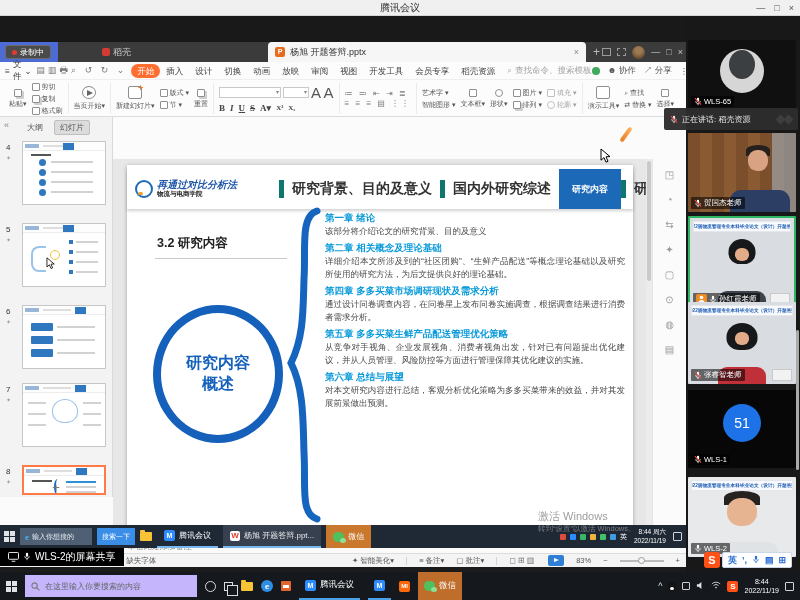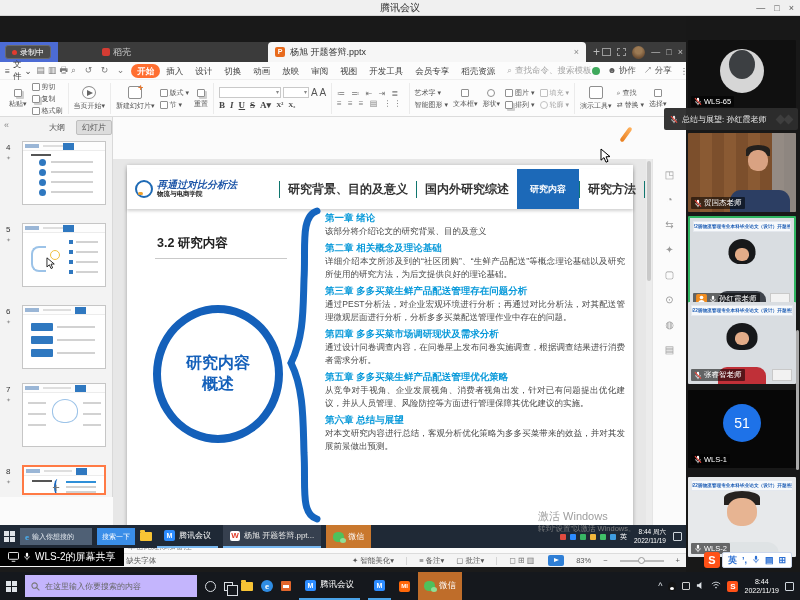--- a/index.html
+++ b/index.html
@@ -26,21 +26,21 @@
 .tab-add{left:593px;top:0;color:#bbb;font-size:12px;line-height:20px}
 .tbr{right:3px;top:0;height:20px;display:flex;align-items:center;gap:6px;color:#c4c4c4;font-size:9px}
 .lyico{width:9px;height:8px;border:1px solid #9a9a9a}
 .lyico.b{border-style:dashed}
 .tb-ava{width:13px;height:13px;border-radius:50%;background:radial-gradient(circle at 50% 35%,#9c7a54 30%,#6e4f33 70%)}
 
 .wps-menu{left:0;top:20px;width:686px;height:18px;background:#fcfcfc;display:flex;align-items:center;font-size:8.5px;color:#444;border-bottom:1px solid #efefef;padding:0 5px}
 .wm-file{display:flex;align-items:center;gap:3px;margin-right:5px}
 .wm-icons{color:#777;letter-spacing:3px;font-size:9px;margin-right:4px;white-space:nowrap}
 .rtab{padding:0 6px;height:14px;line-height:14px;white-space:nowrap;color:#3d3d3d}
-.rtab.active{background:#ff6e30;color:#fff;border-radius:8px;font-weight:bold}
+.rtab.active{background:#ff6e30;color:#fff;border-radius:8px;font-weight:normal}
 .wm-search{color:#a5a5a5;margin-left:6px;display:flex;gap:3px;align-items:center;white-space:nowrap}
 .wm-right{margin-left:auto;display:flex;gap:8px;align-items:center;color:#555;white-space:nowrap}
 .dotg{width:8px;height:8px;border-radius:50%;background:#3fa95c}
 
 .wps-toolbar{left:0;top:38px;width:686px;height:37px;background:#fcfcfc;border-bottom:1px solid #dcdcdc;display:flex;align-items:stretch;padding:3px 4px 2px 4px;overflow:hidden}
 .tg{display:flex;align-items:center;gap:5px;border-right:1px solid #ebebeb;padding:0 5px}
 .tcol{display:flex;flex-direction:column;justify-content:center;gap:2px}
 .tbtn{display:flex;flex-direction:column;align-items:center;gap:2px;font-size:7px;color:#555;white-space:nowrap}
 .tmini{font-size:7px;color:#555;display:flex;align-items:center;gap:2px;white-space:nowrap}
 .bic{width:14px;height:13px;border:1px solid #8f8f8f;background:#fff;border-radius:2px;position:relative}
@@ -53,21 +53,21 @@
 .combo{width:62px;height:11px;border:1px solid #c9c9c9;background:#fff;position:relative}
 .combo.sm{width:26px}
 .combo::after{content:'▾';position:absolute;right:1px;top:0;font-size:6px;color:#888}
 .fmt{font-size:9px;color:#444;display:flex;gap:5px;align-items:center}
 .fmt b{font-family:"Liberation Serif",serif}
 .alsq{font-size:8px;color:#777;letter-spacing:2px;line-height:8px}
 .tlab2{font-size:7px;color:#555;white-space:nowrap}
 .pencil{left:624px;top:84px;width:4px;height:17px;background:linear-gradient(#ffb25e,#e87e1e);border-radius:2px;transform:rotate(36deg);z-index:3}
 
 .left-panel{left:0;top:75px;width:113px;height:380px;background:#f3f3f3;border-right:1px solid #d9d9d9;overflow:hidden}
-.lp-head{position:absolute;left:0;top:2px;width:100%;height:17px;display:flex;align-items:center;justify-content:flex-end;gap:6px;font-size:8px;color:#555}
+.lp-head{position:absolute;left:0;top:2px;width:100%;height:17px;display:flex;align-items:center;justify-content:center;gap:6px;font-size:8px;color:#555}
 .lp-back{position:absolute;left:4px;top:3px;color:#888;font-size:9px}
 .lp-tab{padding:1px 5px}
 .lp-tab.sel{background:#dcdcdc;border:1px solid #bfbfbf;border-radius:2px}
 .trow{position:absolute;left:0;width:113px}
 .tnum{position:absolute;left:6px;top:2px;font-size:8px;color:#333}
 .tstar{position:absolute;left:6px;top:13px;font-size:6px;color:#999}
 .thumb{position:absolute;left:22px;top:0;width:84px;height:64px;background:#fff;border:1px solid #c6c6c6;overflow:hidden}
 .thumb.sel{border:2px solid #ff7a45;height:30px}
 .mh{position:absolute;left:0;top:0;right:0;height:9px;background:#fdfdfd;border-bottom:1px solid #ececec}
 .mlg{position:absolute;left:2px;top:2px;width:14px;height:4px;background:#9ab6d6}
@@ -87,21 +87,21 @@
 .stage{left:113px;top:117px;width:533px;height:380px;background:#e7e7e7;overflow:hidden}
 .slide{position:absolute;left:14px;top:6px;width:506px;height:368px;background:#fff;box-shadow:0 1px 4px rgba(0,0,0,.3)}
 .s-head{position:absolute;left:0;top:4px;width:100%;height:40px;background:#fff;box-shadow:0 2px 3px rgba(0,0,0,.18);display:flex;align-items:center}
 .s-logowrap{display:flex;align-items:center;gap:4px;padding-left:8px;width:152px;flex:0 0 auto}
 .s-logo{width:18px;height:18px;border-radius:50%;border:2px solid #1e6ab5;position:relative;flex:0 0 auto}
 .s-logo::after{content:'';position:absolute;left:1px;bottom:1px;width:5px;height:3px;background:#f0a22e;border-radius:2px}
 .s-schoolcol{display:flex;flex-direction:column;line-height:1.05}
 .s-school{font-family:"DejaVu Serif",serif;font-style:italic;font-weight:bold;font-size:10px;color:#1e56a8;white-space:nowrap}
 .s-school2{font-size:6.5px;font-weight:bold;color:#222;white-space:nowrap}
 .s-nav{display:flex;align-items:center;height:100%;margin-left:auto}
-.snav{font-size:12px;font-weight:bold;color:#333;padding:0 8px;border-left:1px solid #0f766e;white-space:nowrap}
+.snav{font-size:14px;font-weight:bold;color:#333;padding:0 8px;border-left:5px solid #0f766e;white-space:nowrap}
 .snav.active{background:#1c69b8;color:#fff;height:100%;display:flex;align-items:center;padding:0 13px;font-size:9px;border-left:none}
 .s-sect{position:absolute;left:30px;top:70px;font-size:12.5px;font-weight:bold;color:#222}
 .s-sectline{position:absolute;left:28px;top:93px;width:132px;height:1px;background:#c9c9c9}
 .s-circle{position:absolute;left:26px;top:140px;width:130px;height:138px;border:8px solid #1460ba;border-radius:50%;background:#fff;display:flex;flex-direction:column;align-items:center;justify-content:center}
 .s-circle span{font-size:16px;font-weight:bold;color:#1460ba;line-height:1.3;white-space:nowrap}
 .chapters{position:absolute;left:198px;top:46px;width:300px}
 .chapter{margin-bottom:3px}
 .ch-t{font-size:9.5px;font-weight:bold;color:#099ada;line-height:14px}
 .ch-b{font-size:8.5px;color:#4a4a4a;line-height:13px;text-align:justify}
 .wmark{position:absolute;left:425px;top:350px;color:#8d8d8d;opacity:.85;z-index:2}
@@ -309,21 +309,21 @@
         <div class="tbtn">
             <span class="ic dbl"></span>
             <span class="tlab2">重置</span>
           </div>
       </div>
       <div class="tg">
         <div class="tcol">
           <span class="tmini">
               <span class="combo"></span>
               <span class="combo sm"></span>
-              <span style="font-size:10px;color:#555">A A</span>
+              <span style="font-size:15px;color:#555">A A</span>
             </span>
           <span class="fmt">
             <b style="font-weight:bold">B</b>
             <b style="font-style:italic">I</b>
             <b style="text-decoration:underline">U</b>
             <b style="text-decoration:line-through">S</b>
             <b>A▾</b>
             <b style="font-size:7px">X²</b>
             <b style="font-size:7px">X₂</b>
           </span>
@@ -505,24 +505,20 @@
           <path d="M34 4 C 17 9, 23 42, 21 72 C 20 102, 21 130, 8 156 C 21 182, 20 214, 21 246 C 23 278, 17 307, 34 312" stroke="#1565bf" stroke-width="7" fill="none" stroke-linecap="round"></path>
         </svg>
         <div class="chapters" id="chapters">
             <div class="chapter">
               <div class="ch-t">第一章 绪论</div>
               <div class="ch-b">该部分将介绍论文的研究背景、目的及意义</div>
             </div>
             <div class="chapter">
               <div class="ch-t">第二章 相关概念及理论基础</div>
               <div class="ch-b">详细介绍本文所涉及到的“社区团购”、“生鲜产品配送”等概念理论基础以及研究所使用的研究方法，为后文提供良好的理论基础。</div>
-            </div>
-            <div class="chapter">
-              <div class="ch-t">第三章 多多买菜生鲜产品配送管理存在问题分析</div>
-              <div class="ch-b">通过PEST分析法，对企业宏观环境进行分析；再通过对比分析法，对其配送管理微观层面进行分析，分析多多买菜配送管理作业中存在的问题。</div>
             </div>
             <div class="chapter">
               <div class="ch-t">第四章 多多买菜市场调研现状及需求分析</div>
               <div class="ch-b">通过设计问卷调查内容，在问卷星上发布问卷实施调查，根据调查结果进行消费者需求分析。</div>
             </div>
             <div class="chapter">
               <div class="ch-t">第五章 多多买菜生鲜产品配送管理优化策略</div>
               <div class="ch-b">从竞争对手视角、企业发展视角、消费者视角出发，针对已有问题提出优化建议，并从人员管理、风险防控等方面进行管理保障其优化建议的实施。</div>
             </div>
             <div class="chapter">
@@ -732,21 +728,21 @@
       </div>
     </div>
 
   <div class="abs toast">
     <span id="toast-mic"><svg width="8" height="9" viewBox="0 0 12 13">
           <rect x="4.3" y="1" width="3.4" height="6" rx="1.7" fill="#e8e8e8"></rect>
           <path d="M2.6 6a3.4 3.4 0 0 0 6.8 0" stroke="#e8e8e8" stroke-width="1.2" fill="none"></path>
           <line x1="6" y1="9.6" x2="6" y2="12" stroke="#e8e8e8" stroke-width="1.2"></line>
           <line x1="1.4" y1="1.4" x2="10.6" y2="11.2" stroke="#f04a40" stroke-width="1.6"></line>
         </svg></span>
-    <i>总结与展望: 孙红霞老师</i>
+    <i>正在讲话: 稻壳资源</i>
     <span class="tdiam">
         <b></b>
         <b></b>
       </span>
   </div>
 
   <div class="abs ltaskbar">
     <span class="winlogo">
         <b></b>
         <b></b>

